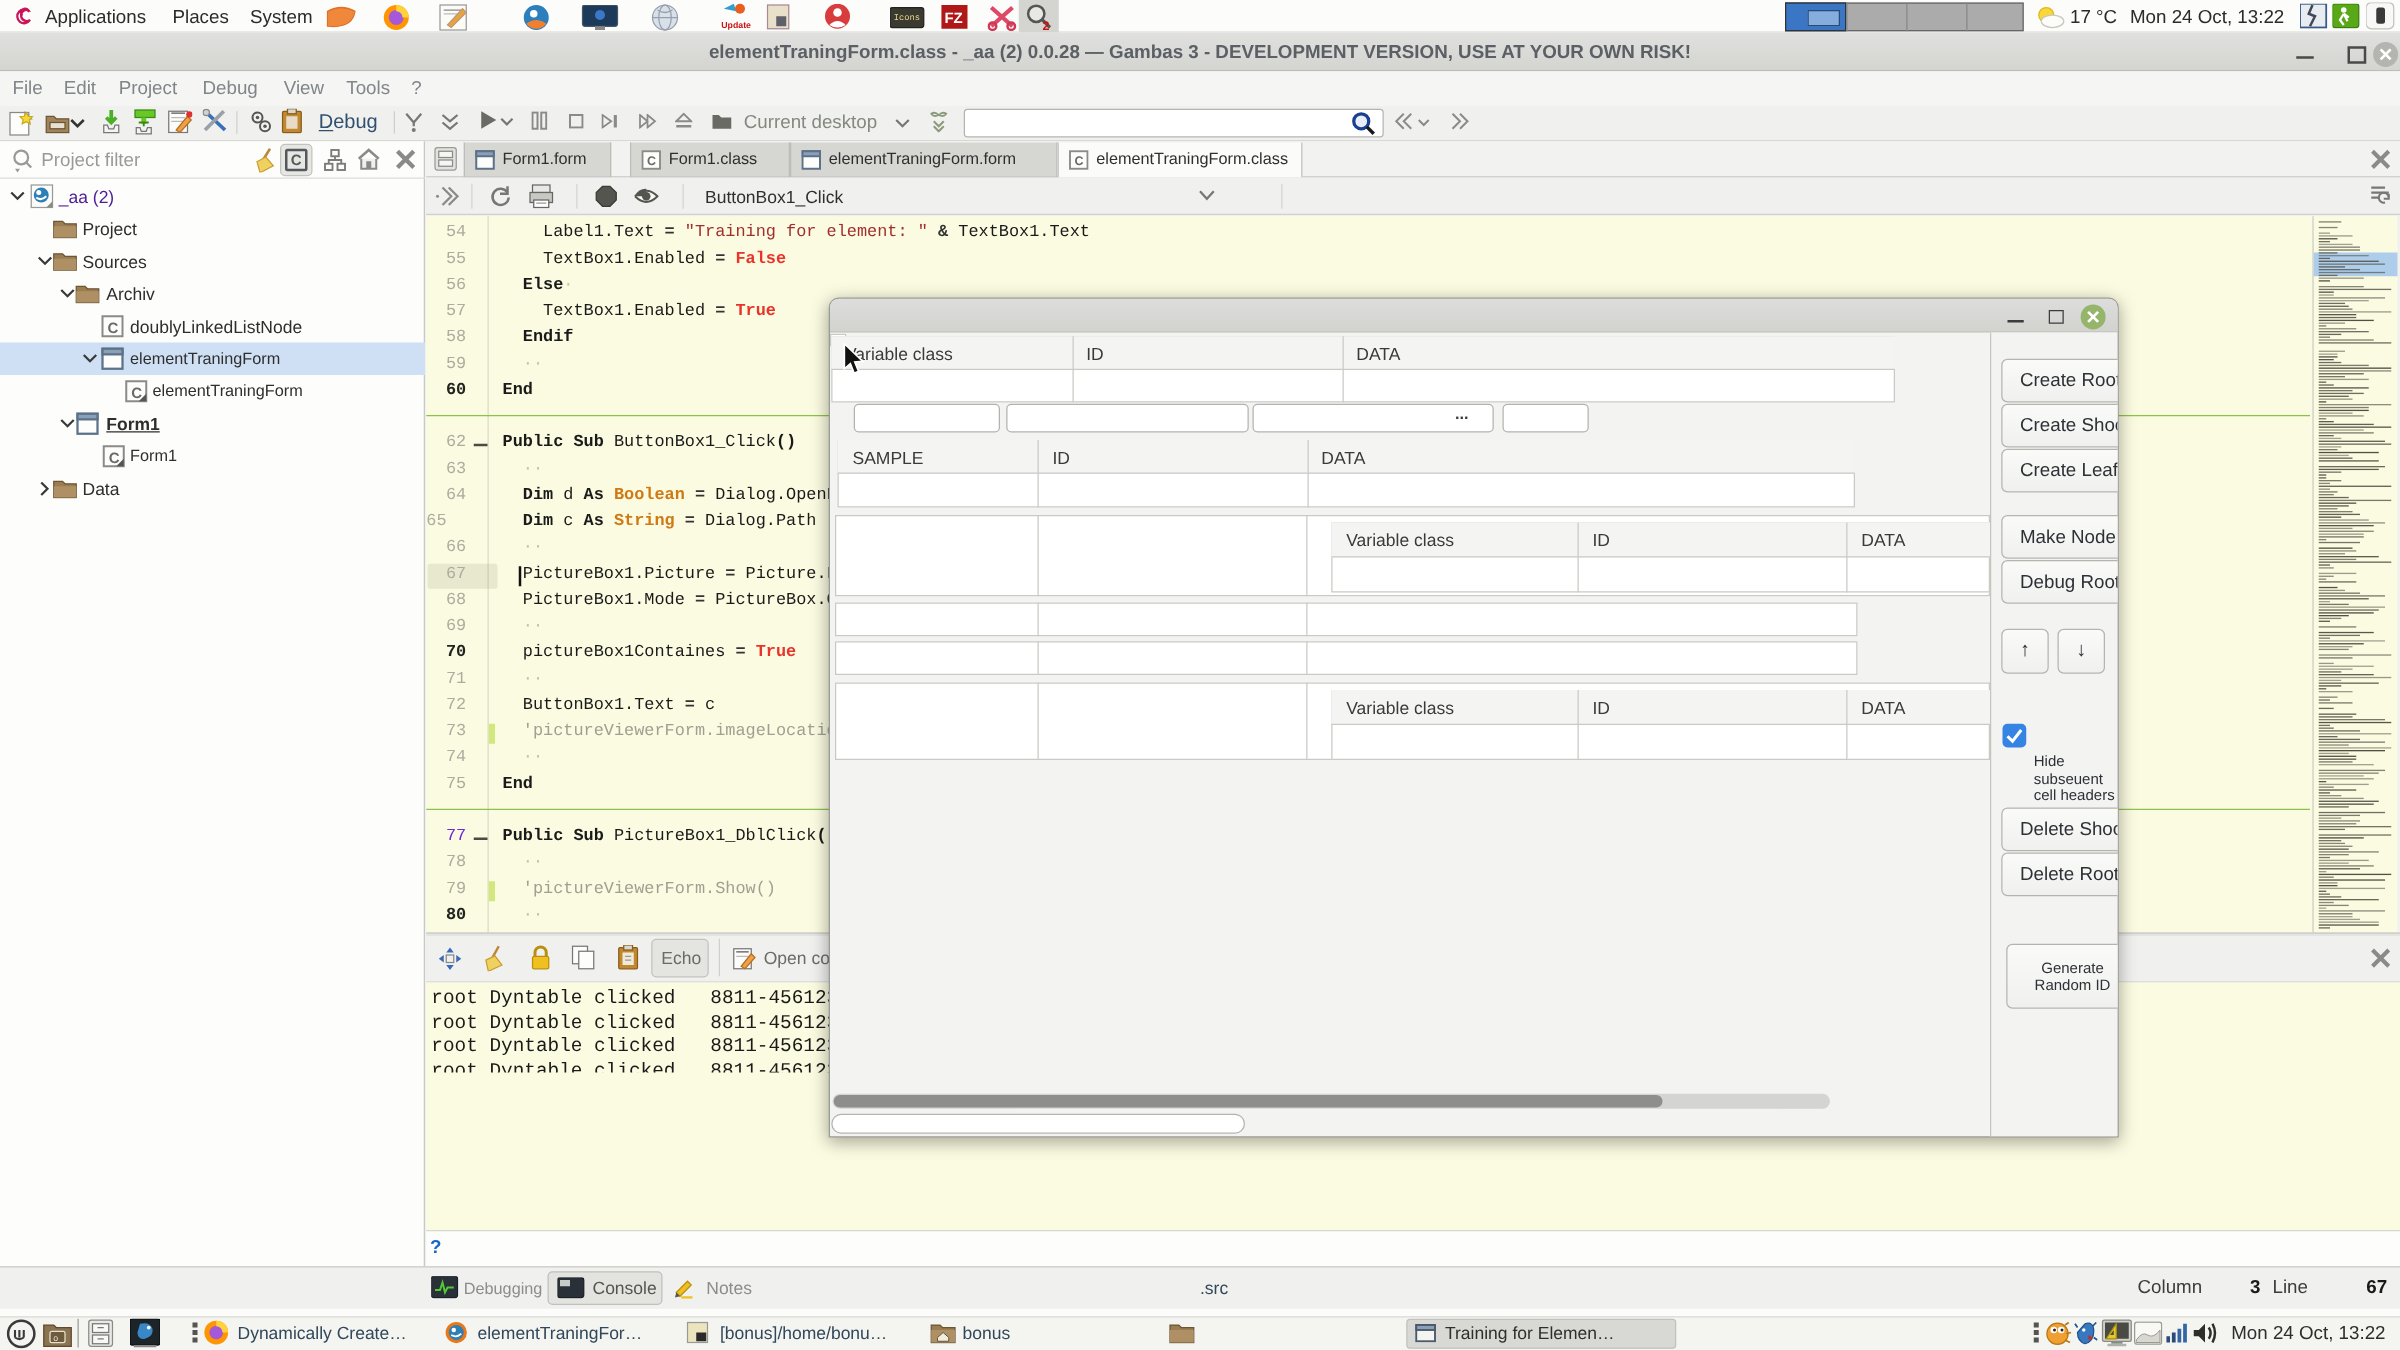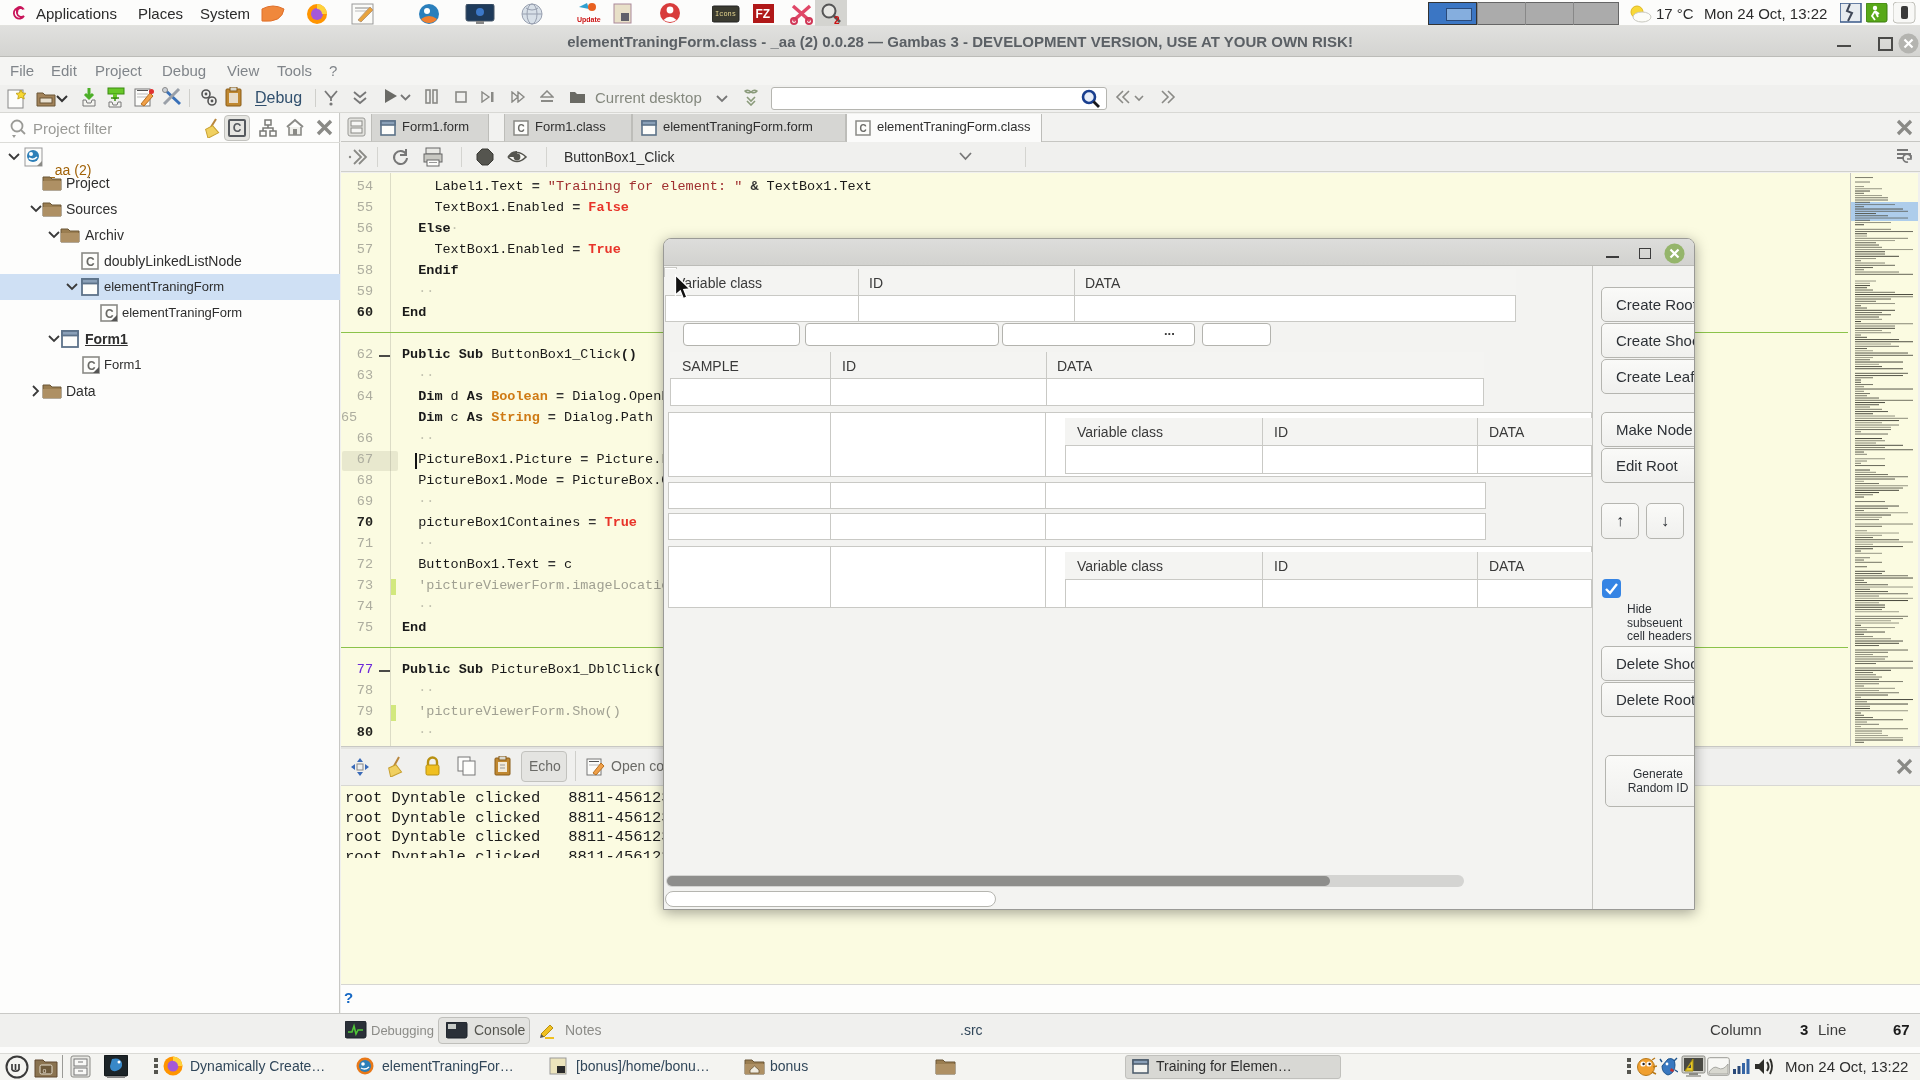--- a/index.html
+++ b/index.html
@@ -259,21 +259,21 @@
 <svg style="position:absolute;left:8px;top:153px" width="12" height="8">
     <path d="M1 1 L6 6 L11 1" fill="none" stroke="#3a3a3a" stroke-width="1.8"></path>
   </svg>
 <svg style="position:absolute;left:24px;top:147px" width="20" height="20">
     <rect x="1" y="1" width="17" height="18" fill="#fcfcfa" stroke="#999"></rect>
     <path d="M13 19 L18 19 L18 14 Z" fill="#8a8a86"></path>
     <circle cx="9" cy="9" r="6" fill="#2d7fb8"></circle>
     <circle cx="7" cy="7" r="2" fill="#fff"></circle>
     <path d="M5 11 Q9 14 13 10" stroke="#fff" stroke-width="1.6" fill="none"></path>
   </svg>
-<div style="position:absolute;left:47px;top:149px;font:normal 14px 'Liberation Sans',sans-serif;color:#a16207;white-space:pre;margin-top:13px;">_aa (2)</div>
+<div style="position:absolute;left:47px;top:149px;font:normal 14px 'Liberation Sans',sans-serif;color:#4c1d95;white-space:pre;">_aa (2)</div>
 <svg style="position:absolute;left:42px;top:174px" width="20" height="17">
     <path d="M1 3 L8 3 L10 5 L19 5 L19 16 L1 16 Z" fill="#9a7d50" stroke="#6b5636"></path>
     <path d="M1 7 L19 7 L19 16 L1 16 Z" fill="#ae9064"></path>
   </svg>
 <div style="position:absolute;left:66px;top:175px;font:normal 14px 'Liberation Sans',sans-serif;color:#2e2e2e;white-space:pre;">Project</div>
 <svg style="position:absolute;left:30px;top:205px" width="12" height="8">
     <path d="M1 1 L6 6 L11 1" fill="none" stroke="#3a3a3a" stroke-width="1.8"></path>
   </svg>
 <svg style="position:absolute;left:42px;top:200px" width="20" height="17">
     <path d="M1 3 L8 3 L10 5 L19 5 L19 16 L1 16 Z" fill="#9a7d50" stroke="#6b5636"></path>
@@ -921,21 +921,21 @@
 <div style="position:absolute;left:598px;top:313px;width:1px;height:56px;background:#c9c9c5;"></div>
 <div style="position:absolute;left:813px;top:313px;width:1px;height:56px;background:#c9c9c5;"></div>
 <div style="position:absolute;left:413px;top:319px;font:normal 14px 'Liberation Sans',sans-serif;color:#3a3a3a;white-space:pre;">Variable class</div>
 <div style="position:absolute;left:610px;top:319px;font:normal 14px 'Liberation Sans',sans-serif;color:#3a3a3a;white-space:pre;">ID</div>
 <div style="position:absolute;left:825px;top:319px;font:normal 14px 'Liberation Sans',sans-serif;color:#3a3a3a;white-space:pre;">DATA</div>
 <div style="position:absolute;left:928px;top:27px;width:102px;height:644px;background:#f3f3f1;border-left:1px solid #c5c5c1;"></div>
 <div style="position:absolute;left:937px;top:48px;width:112px;height:35px;background:linear-gradient(#fafaf8,#f0f0ee);border:1px solid #b5b5b0;border-radius:5px;font:15px 'Liberation Sans',sans-serif;color:#2d3136;display:flex;align-items:center;padding-left:14px;white-space:nowrap;">Create Root</div>
 <div style="position:absolute;left:937px;top:84px;width:112px;height:35px;background:linear-gradient(#fafaf8,#f0f0ee);border:1px solid #b5b5b0;border-radius:5px;font:15px 'Liberation Sans',sans-serif;color:#2d3136;display:flex;align-items:center;padding-left:14px;white-space:nowrap;">Create Shoot</div>
 <div style="position:absolute;left:937px;top:120px;width:112px;height:35px;background:linear-gradient(#fafaf8,#f0f0ee);border:1px solid #b5b5b0;border-radius:5px;font:15px 'Liberation Sans',sans-serif;color:#2d3136;display:flex;align-items:center;padding-left:14px;white-space:nowrap;">Create Leaf</div>
 <div style="position:absolute;left:937px;top:173px;width:112px;height:35px;background:linear-gradient(#fafaf8,#f0f0ee);border:1px solid #b5b5b0;border-radius:5px;font:15px 'Liberation Sans',sans-serif;color:#2d3136;display:flex;align-items:center;padding-left:14px;white-space:nowrap;">Make Node</div>
-<div style="position:absolute;left:937px;top:209px;width:112px;height:35px;background:linear-gradient(#fafaf8,#f0f0ee);border:1px solid #b5b5b0;border-radius:5px;font:15px 'Liberation Sans',sans-serif;color:#2d3136;display:flex;align-items:center;padding-left:14px;white-space:nowrap;">Edit Root</div>
+<div style="position:absolute;left:937px;top:209px;width:112px;height:35px;background:linear-gradient(#fafaf8,#f0f0ee);border:1px solid #b5b5b0;border-radius:5px;font:15px 'Liberation Sans',sans-serif;color:#2d3136;display:flex;align-items:center;padding-left:14px;white-space:nowrap;">Debug Root</div>
 <div style="position:absolute;left:937px;top:407px;width:112px;height:35px;background:linear-gradient(#fafaf8,#f0f0ee);border:1px solid #b5b5b0;border-radius:5px;font:15px 'Liberation Sans',sans-serif;color:#2d3136;display:flex;align-items:center;padding-left:14px;white-space:nowrap;">Delete Shoot</div>
 <div style="position:absolute;left:937px;top:443px;width:112px;height:35px;background:linear-gradient(#fafaf8,#f0f0ee);border:1px solid #b5b5b0;border-radius:5px;font:15px 'Liberation Sans',sans-serif;color:#2d3136;display:flex;align-items:center;padding-left:14px;white-space:nowrap;">Delete Root</div>
 <div style="position:absolute;left:937px;top:264px;width:38px;height:36px;background:linear-gradient(#fafaf8,#f0f0ee);border:1px solid #b5b5b0;border-radius:5px;font:15px 'Liberation Sans',sans-serif;color:#2d3136;display:flex;align-items:center;padding-left:14px;white-space:nowrap;justify-content:center;padding-left:0;font-size:16px;">↑</div>
 <div style="position:absolute;left:982px;top:264px;width:38px;height:36px;background:linear-gradient(#fafaf8,#f0f0ee);border:1px solid #b5b5b0;border-radius:5px;font:15px 'Liberation Sans',sans-serif;color:#2d3136;display:flex;align-items:center;padding-left:14px;white-space:nowrap;justify-content:center;padding-left:0;font-size:16px;">↓</div>
 <div style="position:absolute;left:938px;top:340px;width:19px;height:19px;background:#3584e4;border-radius:4px;"></div>
 <svg style="position:absolute;left:940px;top:342px" width="15" height="15">
       <path d="M2 8 L6 12 L13 3" fill="none" stroke="#fff" stroke-width="2.4"></path>
     </svg>
 <div style="position:absolute;left:963px;top:331px;width:70px;height:42px;font:12px 'Liberation Sans',sans-serif;color:#2d3136;line-height:13.5px;margin-top:33px;">Hide<br>subseuent<br>cell headers</div>
 <div style="position:absolute;left:941px;top:516px;width:106px;height:52px;background:linear-gradient(#fafaf8,#f0f0ee);border:1px solid #b5b5b0;border-radius:5px;font:15px 'Liberation Sans',sans-serif;color:#2d3136;display:flex;align-items:center;padding-left:14px;white-space:nowrap;justify-content:center;padding-left:0;font-size:12px;text-align:center;line-height:14px;">Generate<br>Random ID</div>

